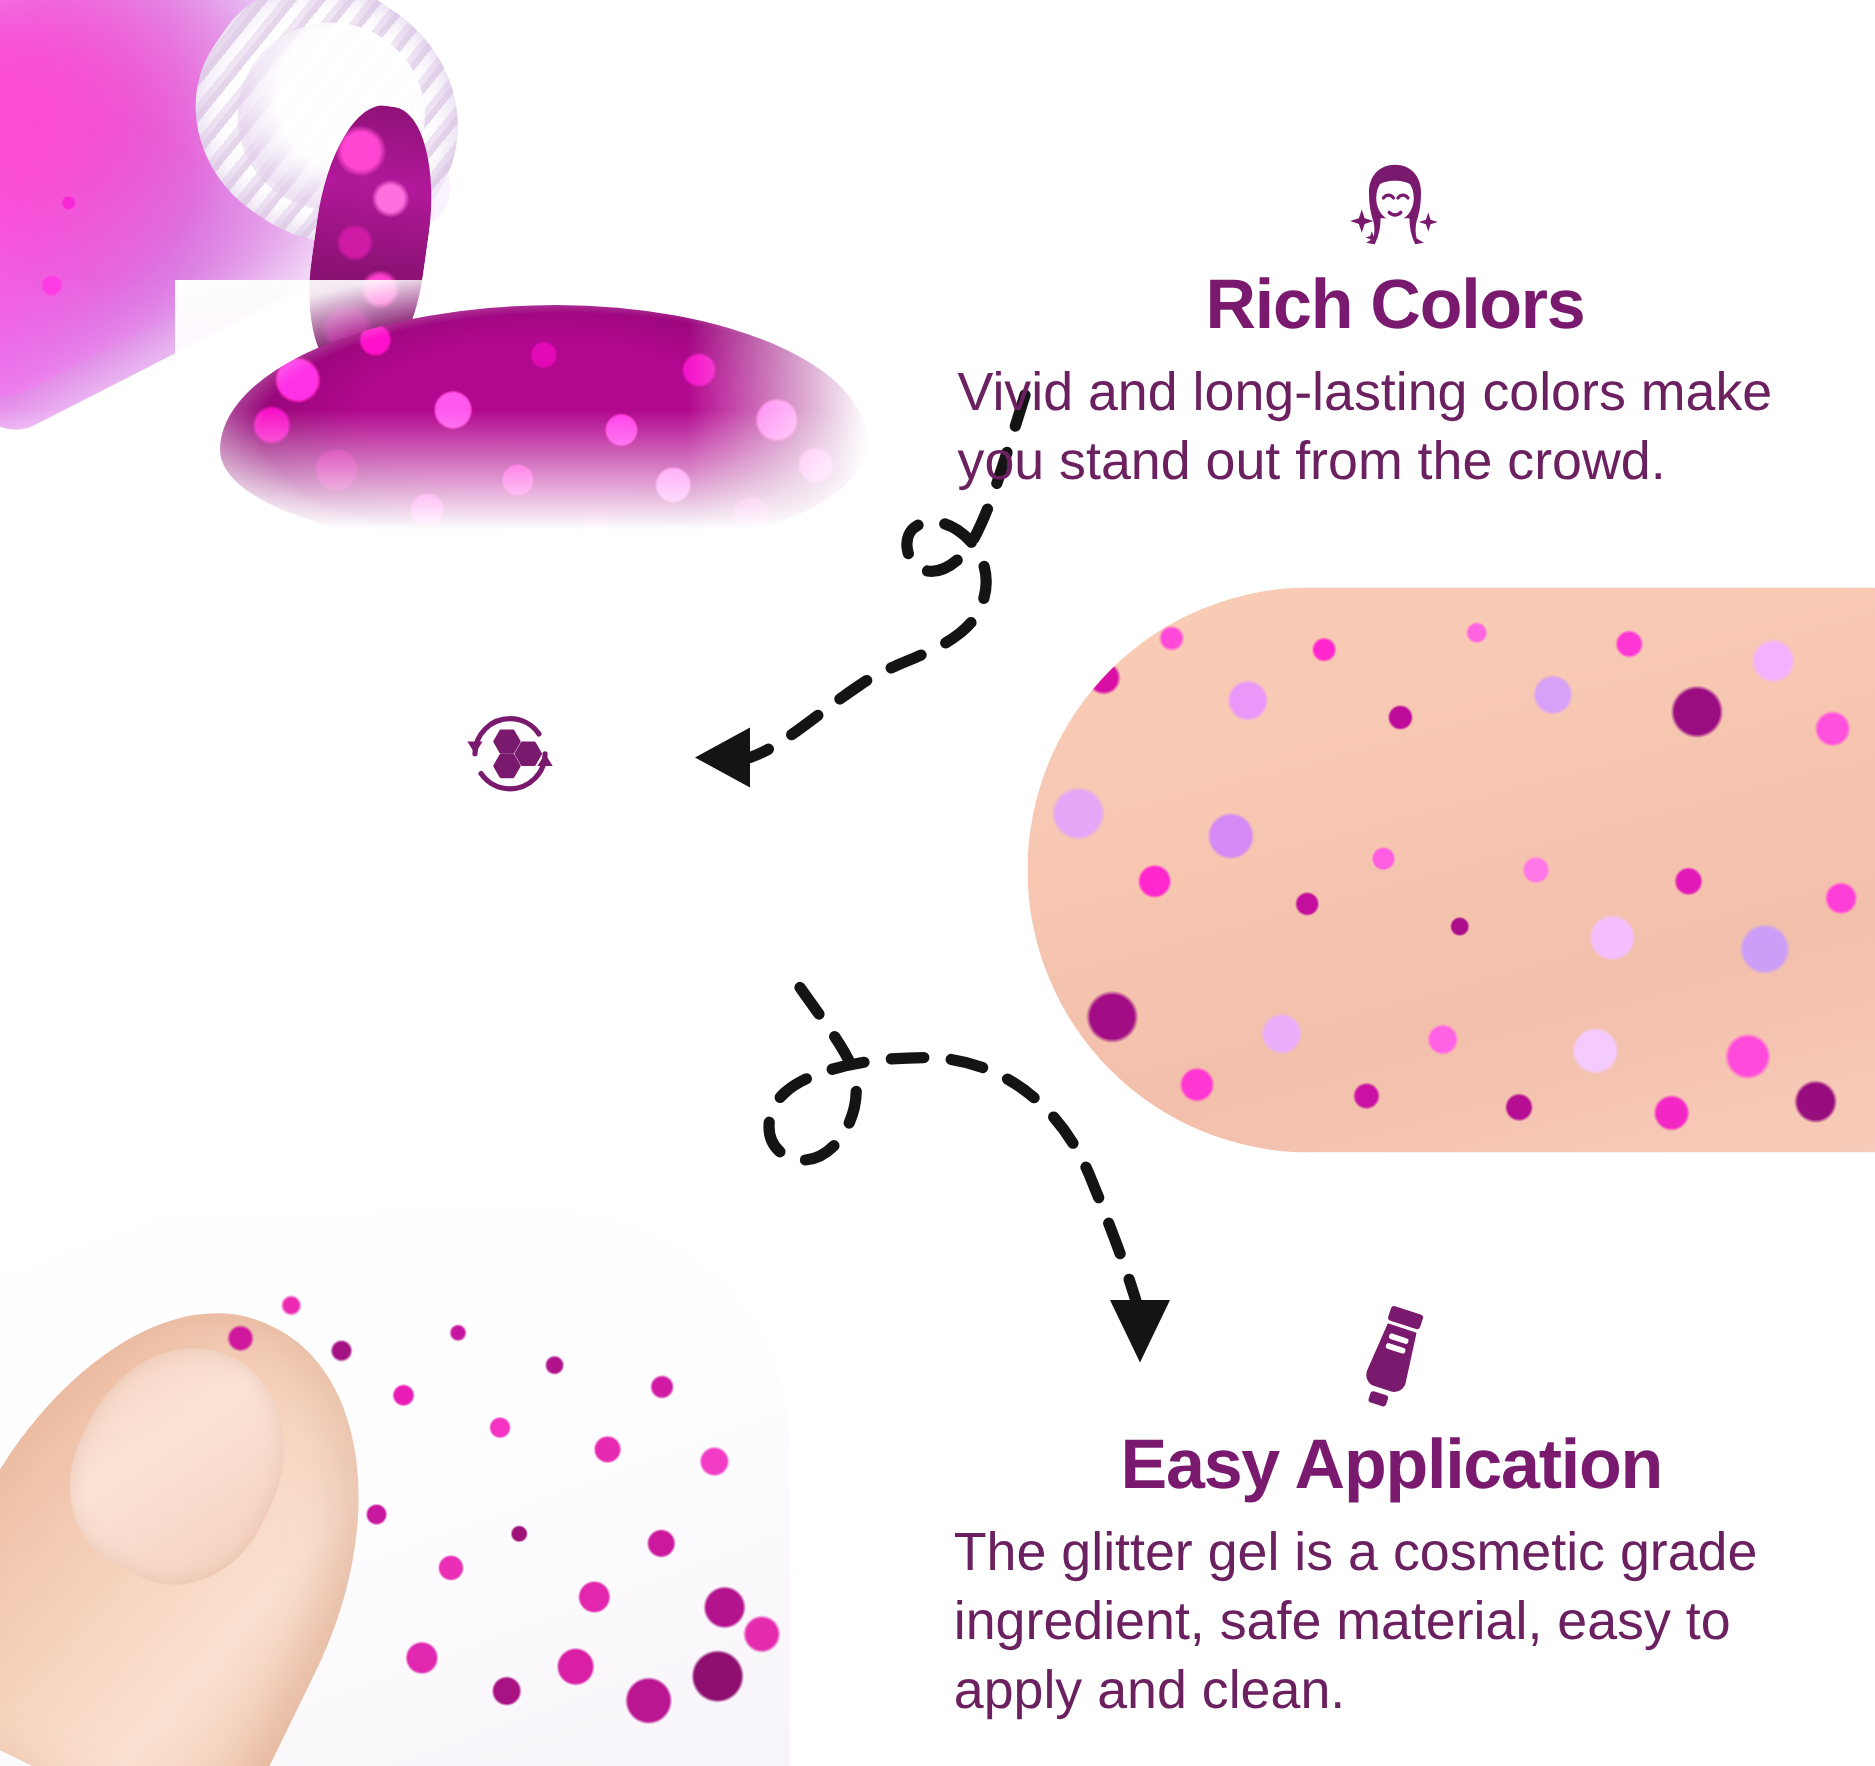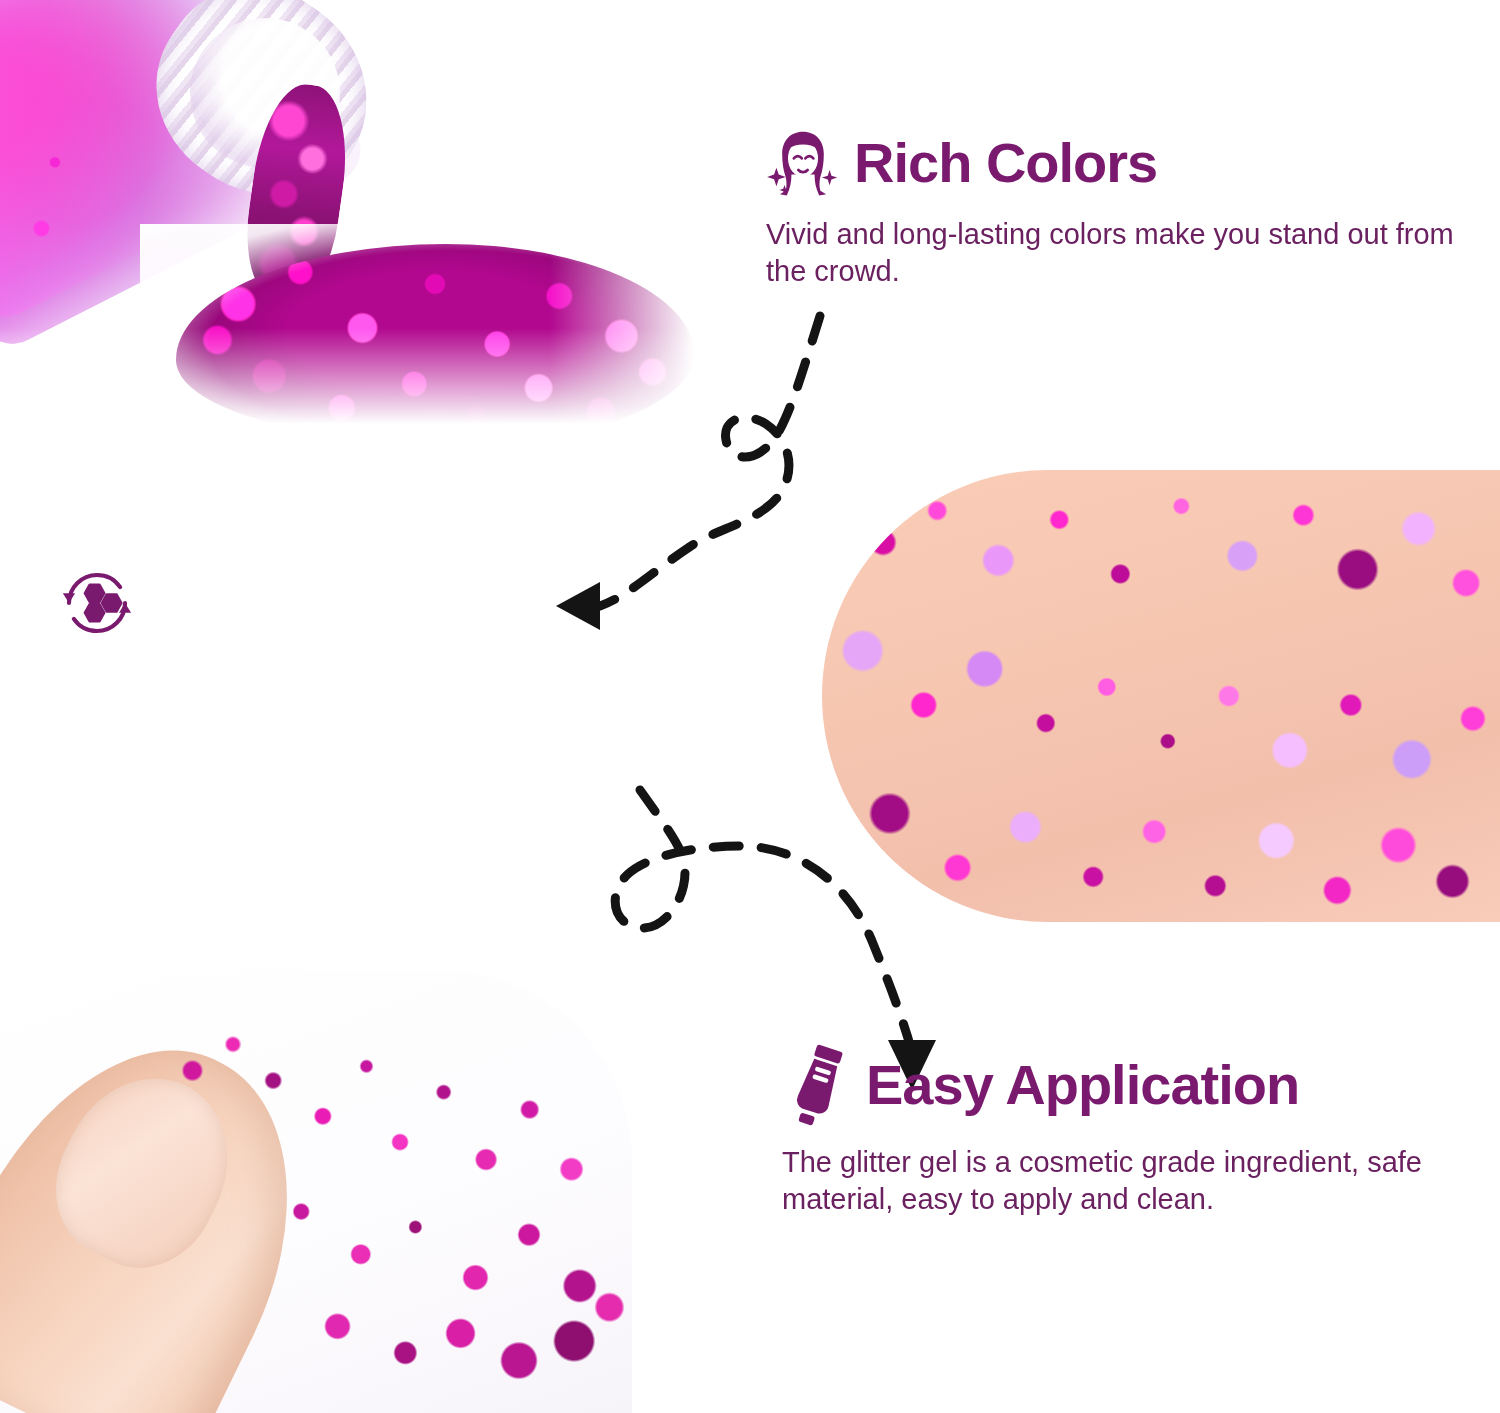--- a/index.html
+++ b/index.html
@@ -197,40 +197,40 @@
       radial-gradient(circle at 36% 80%, #e029b0 0 2.6%, rgba(0,0,0,0) 3.1%),
       radial-gradient(circle at 50% 88%, #a91283 0 2.4%, rgba(0,0,0,0) 2.9%),
       radial-gradient(circle at 62% 84%, #d81fa6 0 3%, rgba(0,0,0,0) 3.5%),
       radial-gradient(circle at 74% 92%, #bb1692 0 3.3%, rgba(0,0,0,0) 3.8%),
       radial-gradient(circle at 86% 88%, #8e0f70 0 3.5%, rgba(0,0,0,0) 4%),
       radial-gradient(circle at 94% 80%, #e52bae 0 2.3%, rgba(0,0,0,0) 2.8%);
   }
 
   
   .feature{position:absolute;}
-  .feat-head{display:flex;align-items:center;gap:14px;}
+  .feat-head{display:flex;align-items:center;gap:14px;flex-direction:column;}
   .feat-icon{flex:0 0 auto;display:block;}
   .feat-title{
     font-size:56px;
     font-weight:bold;
     letter-spacing:-1px;
     color:#7A1A6E;
     line-height:1.02;
     white-space:nowrap;
   }
   .feat-body{
-    font-size:29px;
+    font-size:43px;
     line-height:1.28;
     color:#6B2060;
     margin-top:16px;
   }
 
   #feature-rich{left:766px;top:126px;width:700px;}
   #feature-long{left:58px;top:564px;width:700px;}
-  #feature-easy{left:782px;top:1042px;width:700px;}
+  #feature-easy{left:763px;top:1042px;width:700px;}
 
   
   .connector{position:absolute;left:0;top:0;width:1500px;height:1413px;pointer-events:none;}
 </style>
 </head>
 <body>
 
 <div id="page">
 
   <div class="photo" id="photo-bottle">

